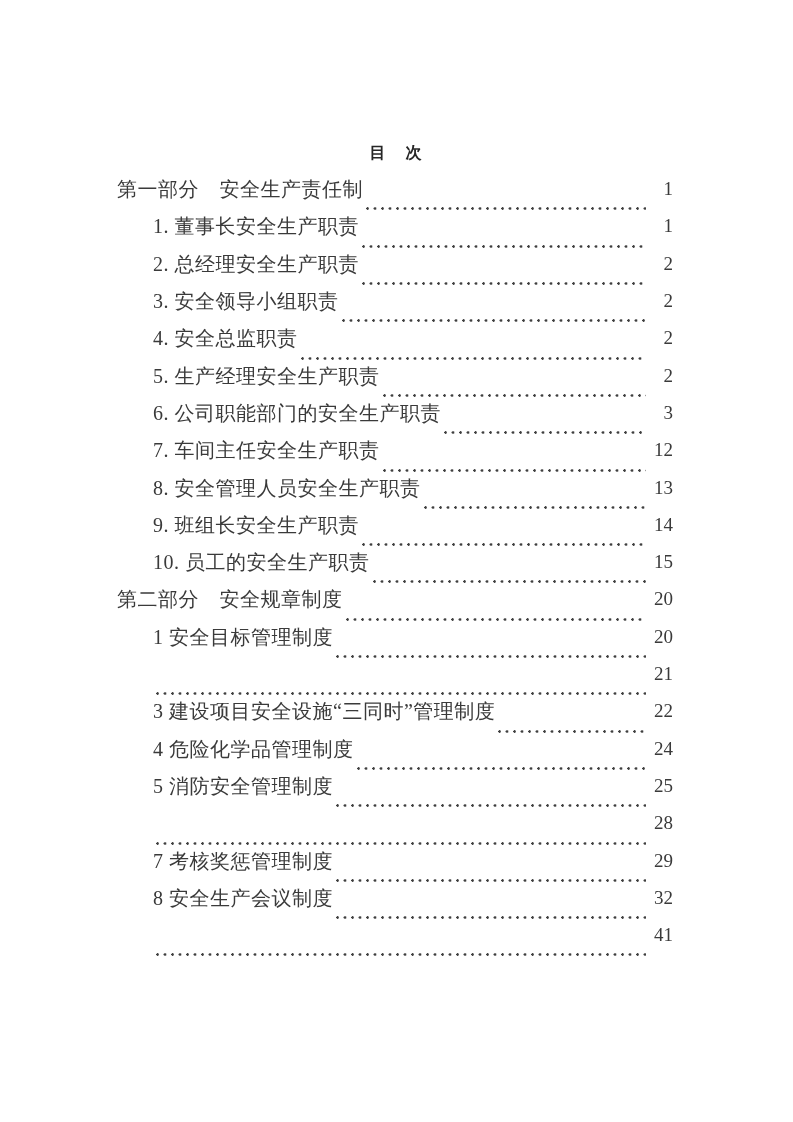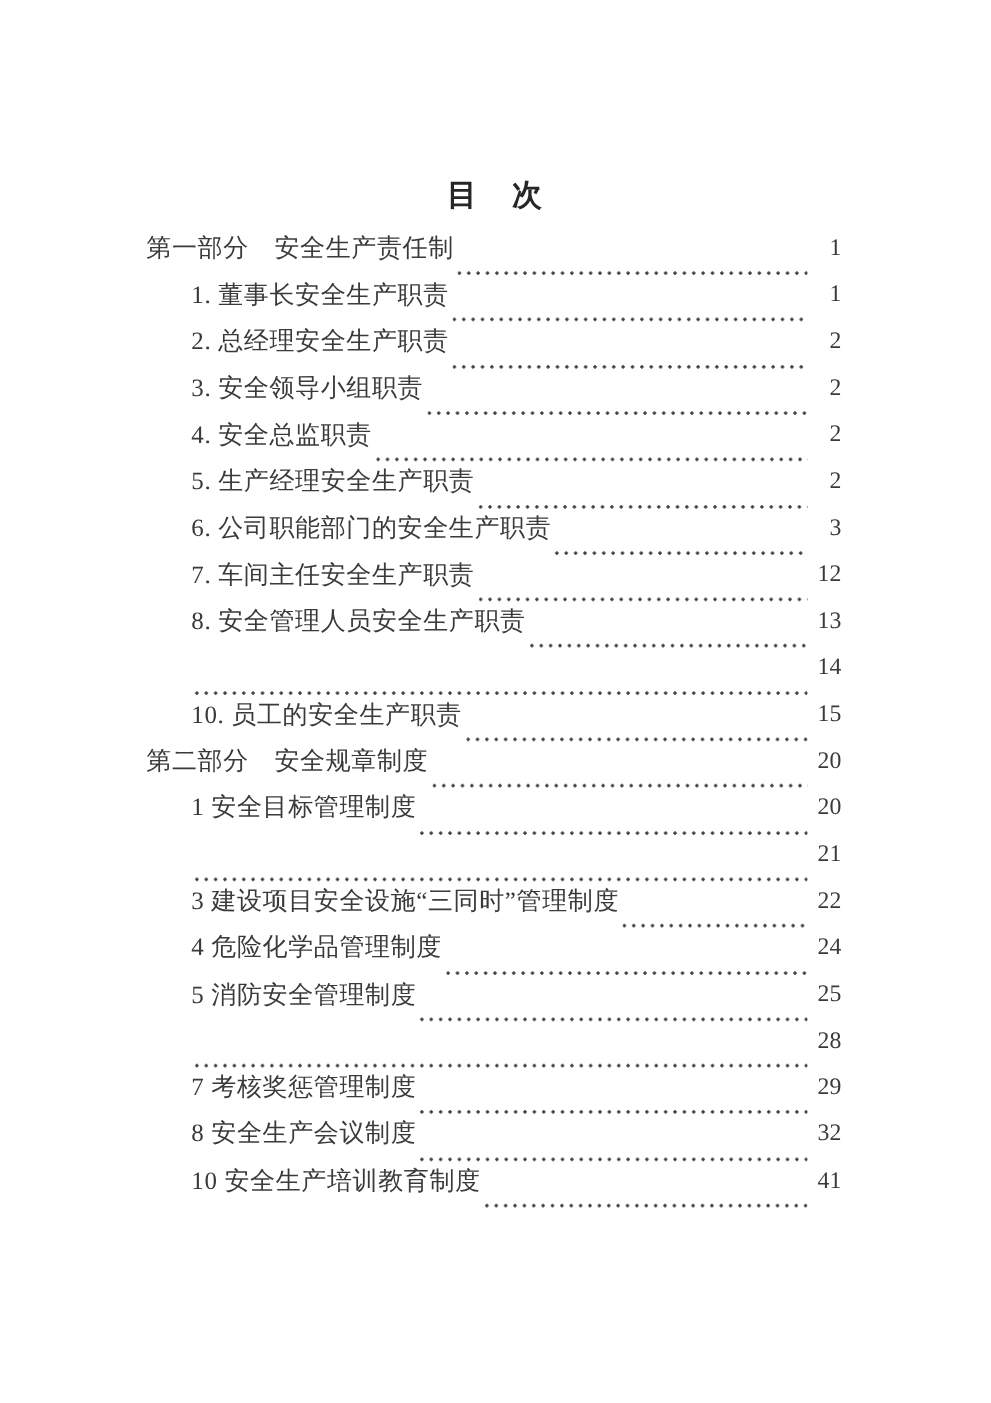--- a/index.html
+++ b/index.html
@@ -12,21 +12,21 @@
     width: 793px;
     height: 1122px;
     background: #ffffff;
     overflow: hidden;
     font-family: "Liberation Serif", "DejaVu Serif", serif;
     color: #3a3a3a;
   }
   .doc-title {
     padding-top: 143px;
     text-align: center;
-    font-size: 24px;
+    font-size: 16px;
     font-weight: bold;
     letter-spacing: 2px;
     color: #262626;
     line-height: 1.2;
   }
   .toc {
     margin: 16px 0 0 117px;
     width: 556px;
   }
   .toc-row {
@@ -118,20 +118,21 @@
       <span class="page-num">12</span>
     </div>
 
     <div class="toc-row item">
       <span class="toc-label">8. 安全管理人员安全生产职责</span>
       <span class="leader"></span>
       <span class="page-num">13</span>
     </div>
 
     <div class="toc-row item">
+      <span class="toc-label">9. 班组长安全生产职责</span>
       <span class="leader"></span>
       <span class="page-num">14</span>
     </div>
 
     <div class="toc-row item">
       <span class="toc-label">10. 员工的安全生产职责</span>
       <span class="leader"></span>
       <span class="page-num">15</span>
     </div>
 
@@ -182,19 +183,18 @@
     </div>
 
     <div class="toc-row item">
       <span class="toc-label">8 安全生产会议制度</span>
       <span class="leader"></span>
       <span class="page-num">32</span>
     </div>
 
 
     <div class="toc-row item">
-      <span class="toc-label">10 安全生产培训教育制度</span>
       <span class="leader"></span>
       <span class="page-num">41</span>
     </div>
 
   </div>
 </div>
 
 </body></html>

